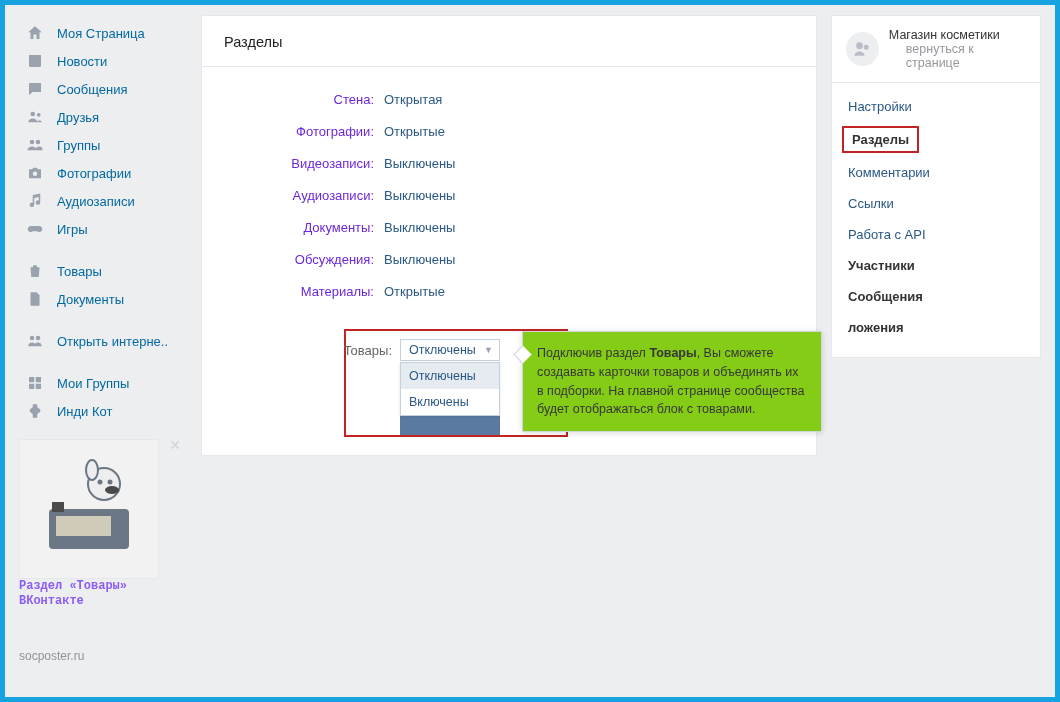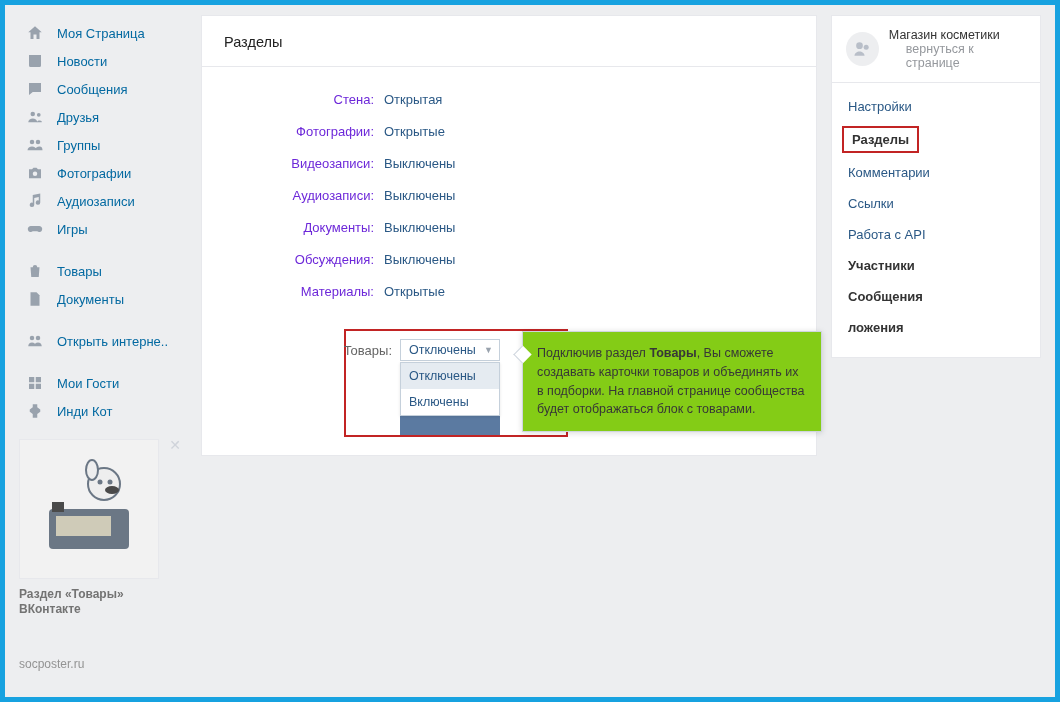--- a/index.html
+++ b/index.html
@@ -7,21 +7,21 @@
   .frame { width: 1060px; height: 702px; border: 5px solid #17a2e0; background: #edeef0; position: relative; overflow: hidden; }
   .layout { display: flex; gap: 14px; padding: 10px 14px 14px 14px; align-items: flex-start; }
 
   
   .leftnav { width: 168px; flex: 0 0 168px; padding-top: 4px; }
   .leftnav a { display: flex; align-items: center; gap: 12px; height: 28px; padding: 0 6px; color: #0369a1; text-decoration: none; border-radius: 2px; cursor: pointer; }
   .leftnav .ico { width: 20px; height: 20px; flex: 0 0 20px; display: flex; align-items: center; justify-content: center; color: #99a2ad; }
   .leftnav-spacer { height: 14px; }
   .promo { position: relative; margin-top: 14px; }
   .promo-img { width: 140px; height: 140px; background: #f2f2f2; border: 1px solid #e7e8ec; display: flex; align-items: center; justify-content: center; }
-  .promo-title { margin-top: 8px; color: #737373; font-weight: 700; font-size: 12px; line-height: 1.25; }
+  .promo-title { color: #8b5cf6; font-weight: 700; font-size: 12px; line-height: 1.25; font-family: Liberation Mono, monospace; }
   .promo-sub { color: #939393; font-size: 12px; margin-top: 40px; }
   .promo-close { position: absolute; top: -2px; right: 6px; color: #cfd3da; cursor: pointer; font-size: 14px; }
 
   
   .main { flex: 1 1 auto; background: #fff; border: 1px solid #e7e8ec; min-height: 436px; }
   .main-hd { padding: 18px 22px 16px 22px; font-size: 14.5px; font-weight: 400; color: #222; border-bottom: 1px solid #e7e8ec; }
   .rows { padding: 16px 22px 0 22px; }
   .row { display: flex; align-items: center; height: 32px; }
   .row-l { width: 160px; text-align: right; color: #6d28d9; padding-right: 10px; }
   .row-v { color: #2a5885; cursor: pointer; }
@@ -163,21 +163,21 @@
       <div class="leftnav-spacer"></div>
       <a>
           <span class="ico">
             <svg width="18" height="18" viewBox="0 0 24 24" fill="currentColor">
               <rect x="4" y="4" width="7" height="7"></rect>
               <rect x="13" y="4" width="7" height="7"></rect>
               <rect x="4" y="13" width="7" height="7"></rect>
               <rect x="13" y="13" width="7" height="7"></rect>
             </svg>
           </span>
-          <span>Мои Гости</span>
+          <span>Мои Группы</span>
         </a>
       <a>
           <span class="ico">
             <svg width="18" height="18" viewBox="0 0 24 24" fill="currentColor">
               <path d="M9 3h6v4l4 3v3l-4 3v5H9v-5l-4-3v-3l4-3V3z"></path>
             </svg>
           </span>
           <span>Инди Кот</span>
         </a>
 

